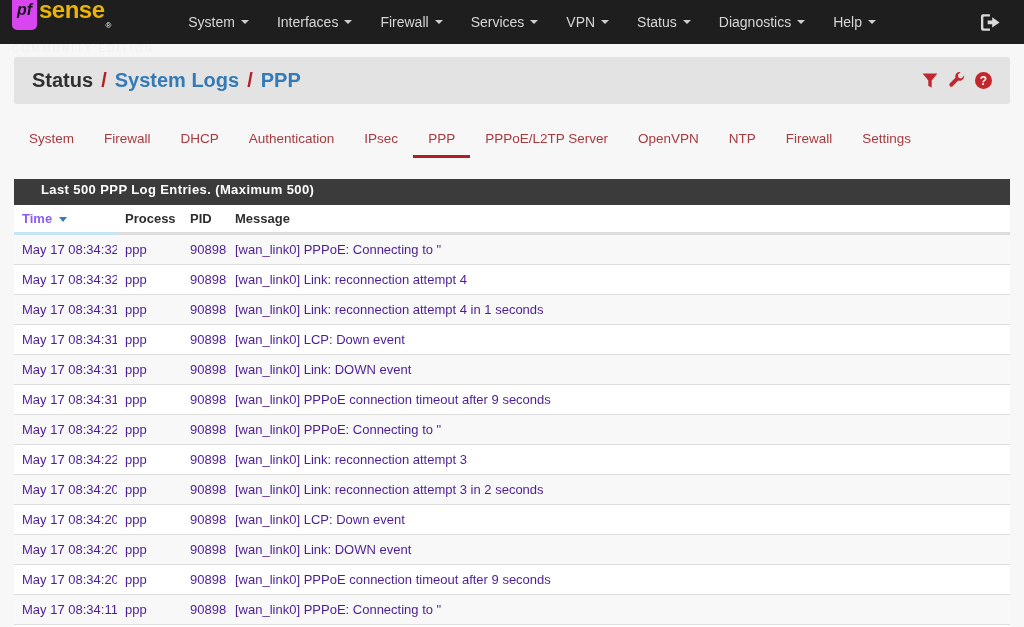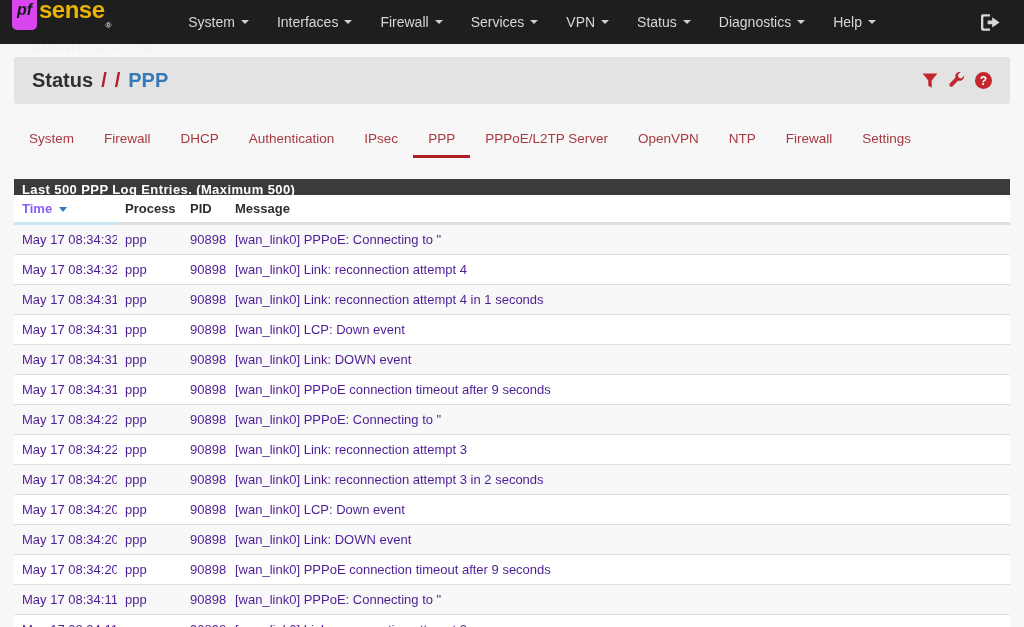--- a/index.html
+++ b/index.html
@@ -77,22 +77,22 @@
     font-size: 13.5px; color: #a73a3f;
     border-bottom: 3px solid transparent;
   }
   .tabs li.active { border-bottom-color: #b01e24; }
 
   
   .panel { margin: 21px 14px 0; background: #fff; }
   .panel-heading {
     background: #3b3b3b; color: #fff;
     font-size: 13px; font-weight: bold;
-    height: 16px; line-height: 22px;
-    padding: 0 8px; letter-spacing: 0.4px;
+    height: 26px; line-height: 22px;
+    padding: 0 27px; letter-spacing: 0.4px;
   }
   table.log { width: 100%; border-collapse: collapse; font-size: 13px; table-layout: fixed; }
   col.c-time { width: 103px; } col.c-proc { width: 65px; } col.c-pid { width: 45px; }
   table.log th {
     text-align: left; font-weight: bold; color: #2e2e2e;
     padding: 6px 8px; border-bottom: 3px solid #ddd; white-space: nowrap;
   }
   table.log th.sorted { border-bottom-color: #c6e6f2; }
   table.log th a { color: #8b5cf6; text-decoration: none; cursor: pointer; }
   .sort-caret {
@@ -188,20 +188,21 @@
       <path fill="#d9d9d9" d="M8.5 13.6 H3.1 a0.9 0.9 0 0 1 -0.9 -0.9 V3.3 a0.9 0.9 0 0 1 0.9 -0.9 h5.4 V0.1 H1.9 A1.9 1.9 0 0 0 0 2 v12 a1.9 1.9 0 0 0 1.9 1.9 h6.6 z"></path>
       <path fill="#d9d9d9" d="M10.6 3.1 v3.1 H6.3 v3.5 h4.3 v3.1 L17.6 8 z"></path>
     </svg>
   </span>
 </header>
 
 <section class="crumb-panel">
   <h1 class="crumb">
     <span class="crumb-current">Status</span>
     <span class="crumb-sep">/</span>
+    <a>System Logs</a>
     <span class="crumb-sep">/</span>
     <a>PPP</a>
   </h1>
   <div class="crumb-icons">
     <span class="icon-btn">
       <svg width="16" height="16" viewBox="0 0 16 16">
         <path fill="#c1272d" d="M0.6 0.5 h14.8 l-5.7 7.1 v7.2 l-3.4 -2.1 v-5.1 z"></path>
       </svg>
     </span>
     <span class="icon-btn">

